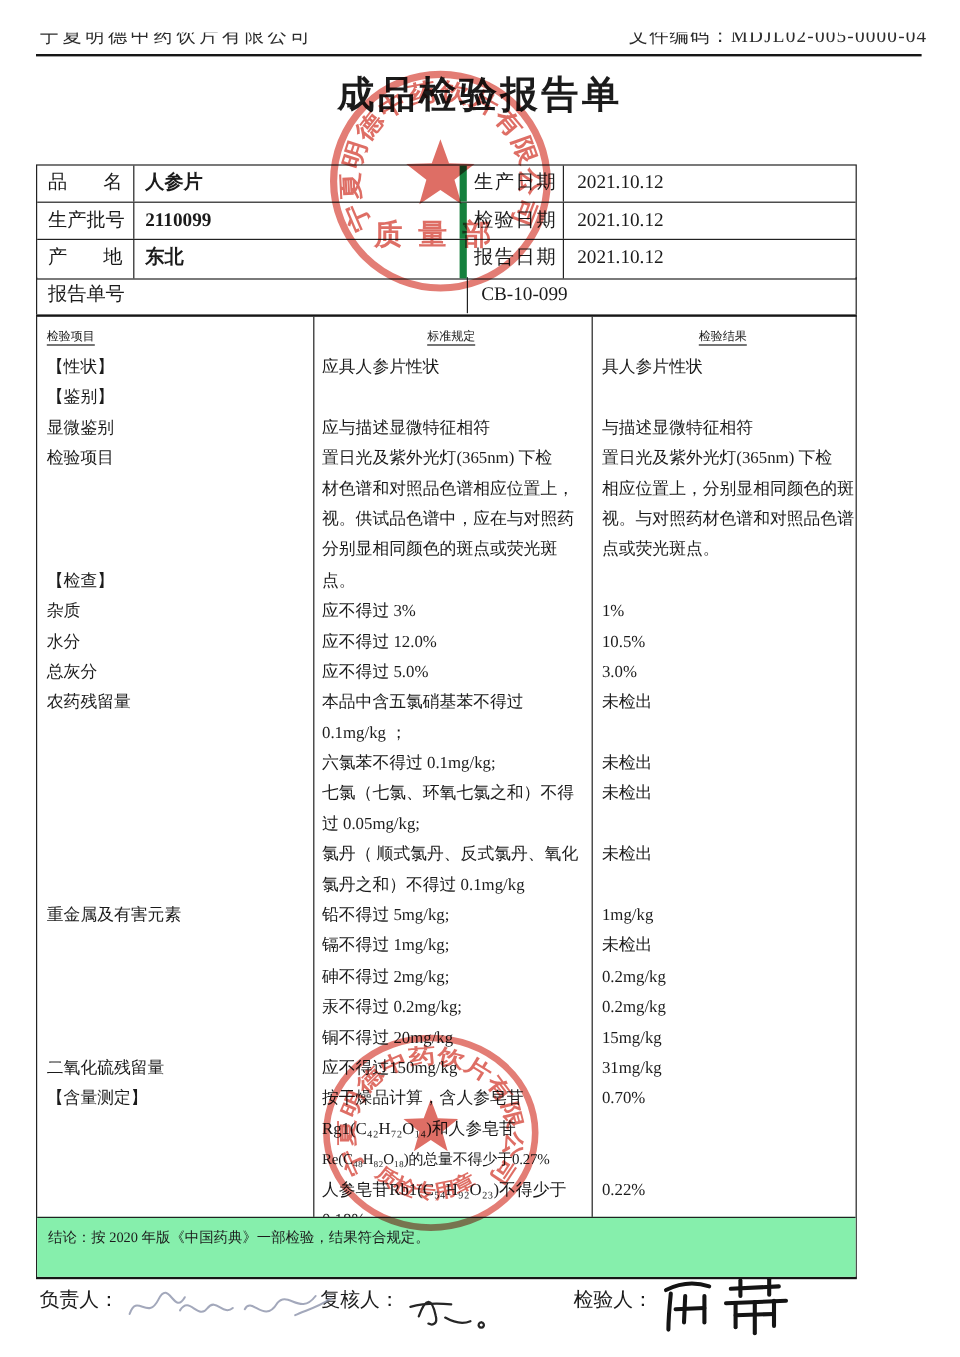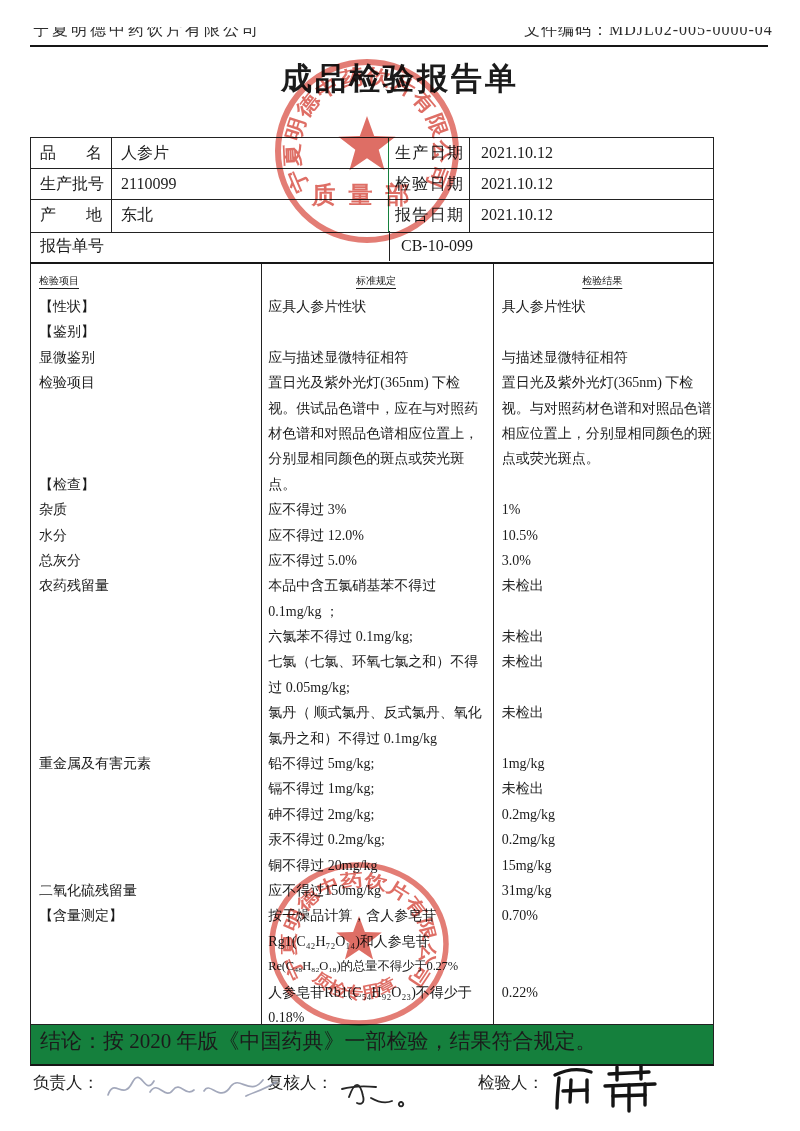--- a/index.html
+++ b/index.html
@@ -18,43 +18,43 @@
   .hdr-rule { position:absolute; left:30px; top:45px; width:738px; height:2px; background:#161616; }
   
   .title { position:absolute; left:0; top:58px; width:100%; text-align:center;
            font-size:31px; font-weight:bold; letter-spacing:3px; }
   
   .t1 { position:absolute; left:30px; top:137px; width:684px; border:1px solid #222; box-sizing:border-box; font-size:16px; }
   .t1-row { display:flex; height:31.2px; border-bottom:1px solid #222; box-sizing:border-box; }
   .t1-row:last-child { border-bottom:none;justify-content:center; }
   .t1 .cell { box-sizing:border-box; line-height:30px; white-space:nowrap; overflow:visible; }
   .t1 .lbl  { width:81px;  border-right:1px solid #222; padding:0 9px; text-align:justify; text-align-last:justify; }
-  .t1 .val  { width:277px; border-right:1px solid #15803d; padding-left:9px; }
+  .t1 .val  { width:277px; border-right:6px solid #15803d; padding-left:9px;font-weight:bold; }
   .t1 .lbl2 { width:81px;  border-right:1px solid #222; padding:0 6px; text-align:justify; text-align-last:justify; }
   .t1 .val2 { flex:1; padding-left:11px; }
   .t1 .lblw { width:359px; border-right:1px solid #222; padding-left:9px; }
   .t1 .valw { flex:1; padding-left:11px; }
   
   .t2 { position:absolute; left:30px; top:262px; width:684px; height:804px;
         border:1px solid #222; border-top:2px solid #161616; border-bottom:2px solid #161616; box-sizing:border-box; }
   .t2 .vline { position:absolute; top:0; width:1px; background:#222; height:768px; }
   #vline1 { left:230px; } #vline2 { left:462px; }
   .t2-head { position:absolute; top:3px; left:0; right:0; display:flex; height:27px; line-height:27px; font-size:10px; }
   .t2-head .h1 { width:230px; padding-left:8px; box-sizing:border-box; }
   .t2-head .h2 { width:232px; text-align:center; }
   .t2-head .h3 { width:222px; text-align:center; }
   .t2-head span span { text-decoration:underline; text-underline-offset:4px; }
   .t2-lines { position:absolute; top:30px; left:0; right:0; }
   .t2-line { display:flex; height:25.4px; line-height:25.4px; font-size:14px; white-space:nowrap; }
   .t2-line .c1 { width:230px; padding-left:8px;  box-sizing:border-box; }
   .t2-line .c2 { width:232px; padding-left:8px;  box-sizing:border-box; }
   .t2-line .c3 { width:222px; padding-left:10px; box-sizing:border-box; }
   .t2-line.s .c2 { font-size:12.5px; letter-spacing:-0.2px; }
-  .concl { position:absolute; left:0; right:0; bottom:0; height:40px; border-top:1px solid #222;
-           line-height:33px; padding-left:9px; font-size:21px; box-sizing:border-box; background:#15803d; }
+  .concl { position:absolute; left:0; right:0; bottom:0; height:50px; border-top:1px solid #222;
+           line-height:33px; padding-left:9px; font-size:12px; box-sizing:border-box; background:#86efac; }
   
   .sig-row { position:absolute; top:1072px; left:30px; width:740px; height:50px; font-size:16.5px; }
   .sig-label { position:absolute; top:0; }
   #sig-lbl-1 { left:3px; } #sig-lbl-2 { left:237px;text-align:right; } #sig-lbl-3 { left:448px; }
   .sig-svg { position:absolute; }
   
   .stamp { position:absolute; mix-blend-mode:multiply; opacity:0.85; pointer-events:none; }
   #stamp-top { left:269px; top:52px; }
   #stamp-bottom { left:263px; top:858px; }
 </style>
@@ -135,28 +135,28 @@
         </div>
 
         <div class="t2-line">
           <div class="c1">检验项目</div>
           <div class="c2">置日光及紫外光灯(365nm) 下检</div>
           <div class="c3">置日光及紫外光灯(365nm) 下检</div>
         </div>
 
         <div class="t2-line">
           <div class="c1"></div>
+          <div class="c2">材色谱和对照品色谱相应位置上，</div>
+          <div class="c3">相应位置上，分别显相同颜色的斑</div>
+        </div>
+
+        <div class="t2-line">
+          <div class="c1"></div>
           <div class="c2">视。供试品色谱中，应在与对照药</div>
           <div class="c3">视。与对照药材色谱和对照品色谱</div>
-        </div>
-
-        <div class="t2-line">
-          <div class="c1"></div>
-          <div class="c2">材色谱和对照品色谱相应位置上，</div>
-          <div class="c3">相应位置上，分别显相同颜色的斑</div>
         </div>
 
         <div class="t2-line">
           <div class="c1"></div>
           <div class="c2">分别显相同颜色的斑点或荧光斑</div>
           <div class="c3">点或荧光斑点。</div>
         </div>
 
         <div class="t2-line">
           <div class="c1">【检查】</div>

